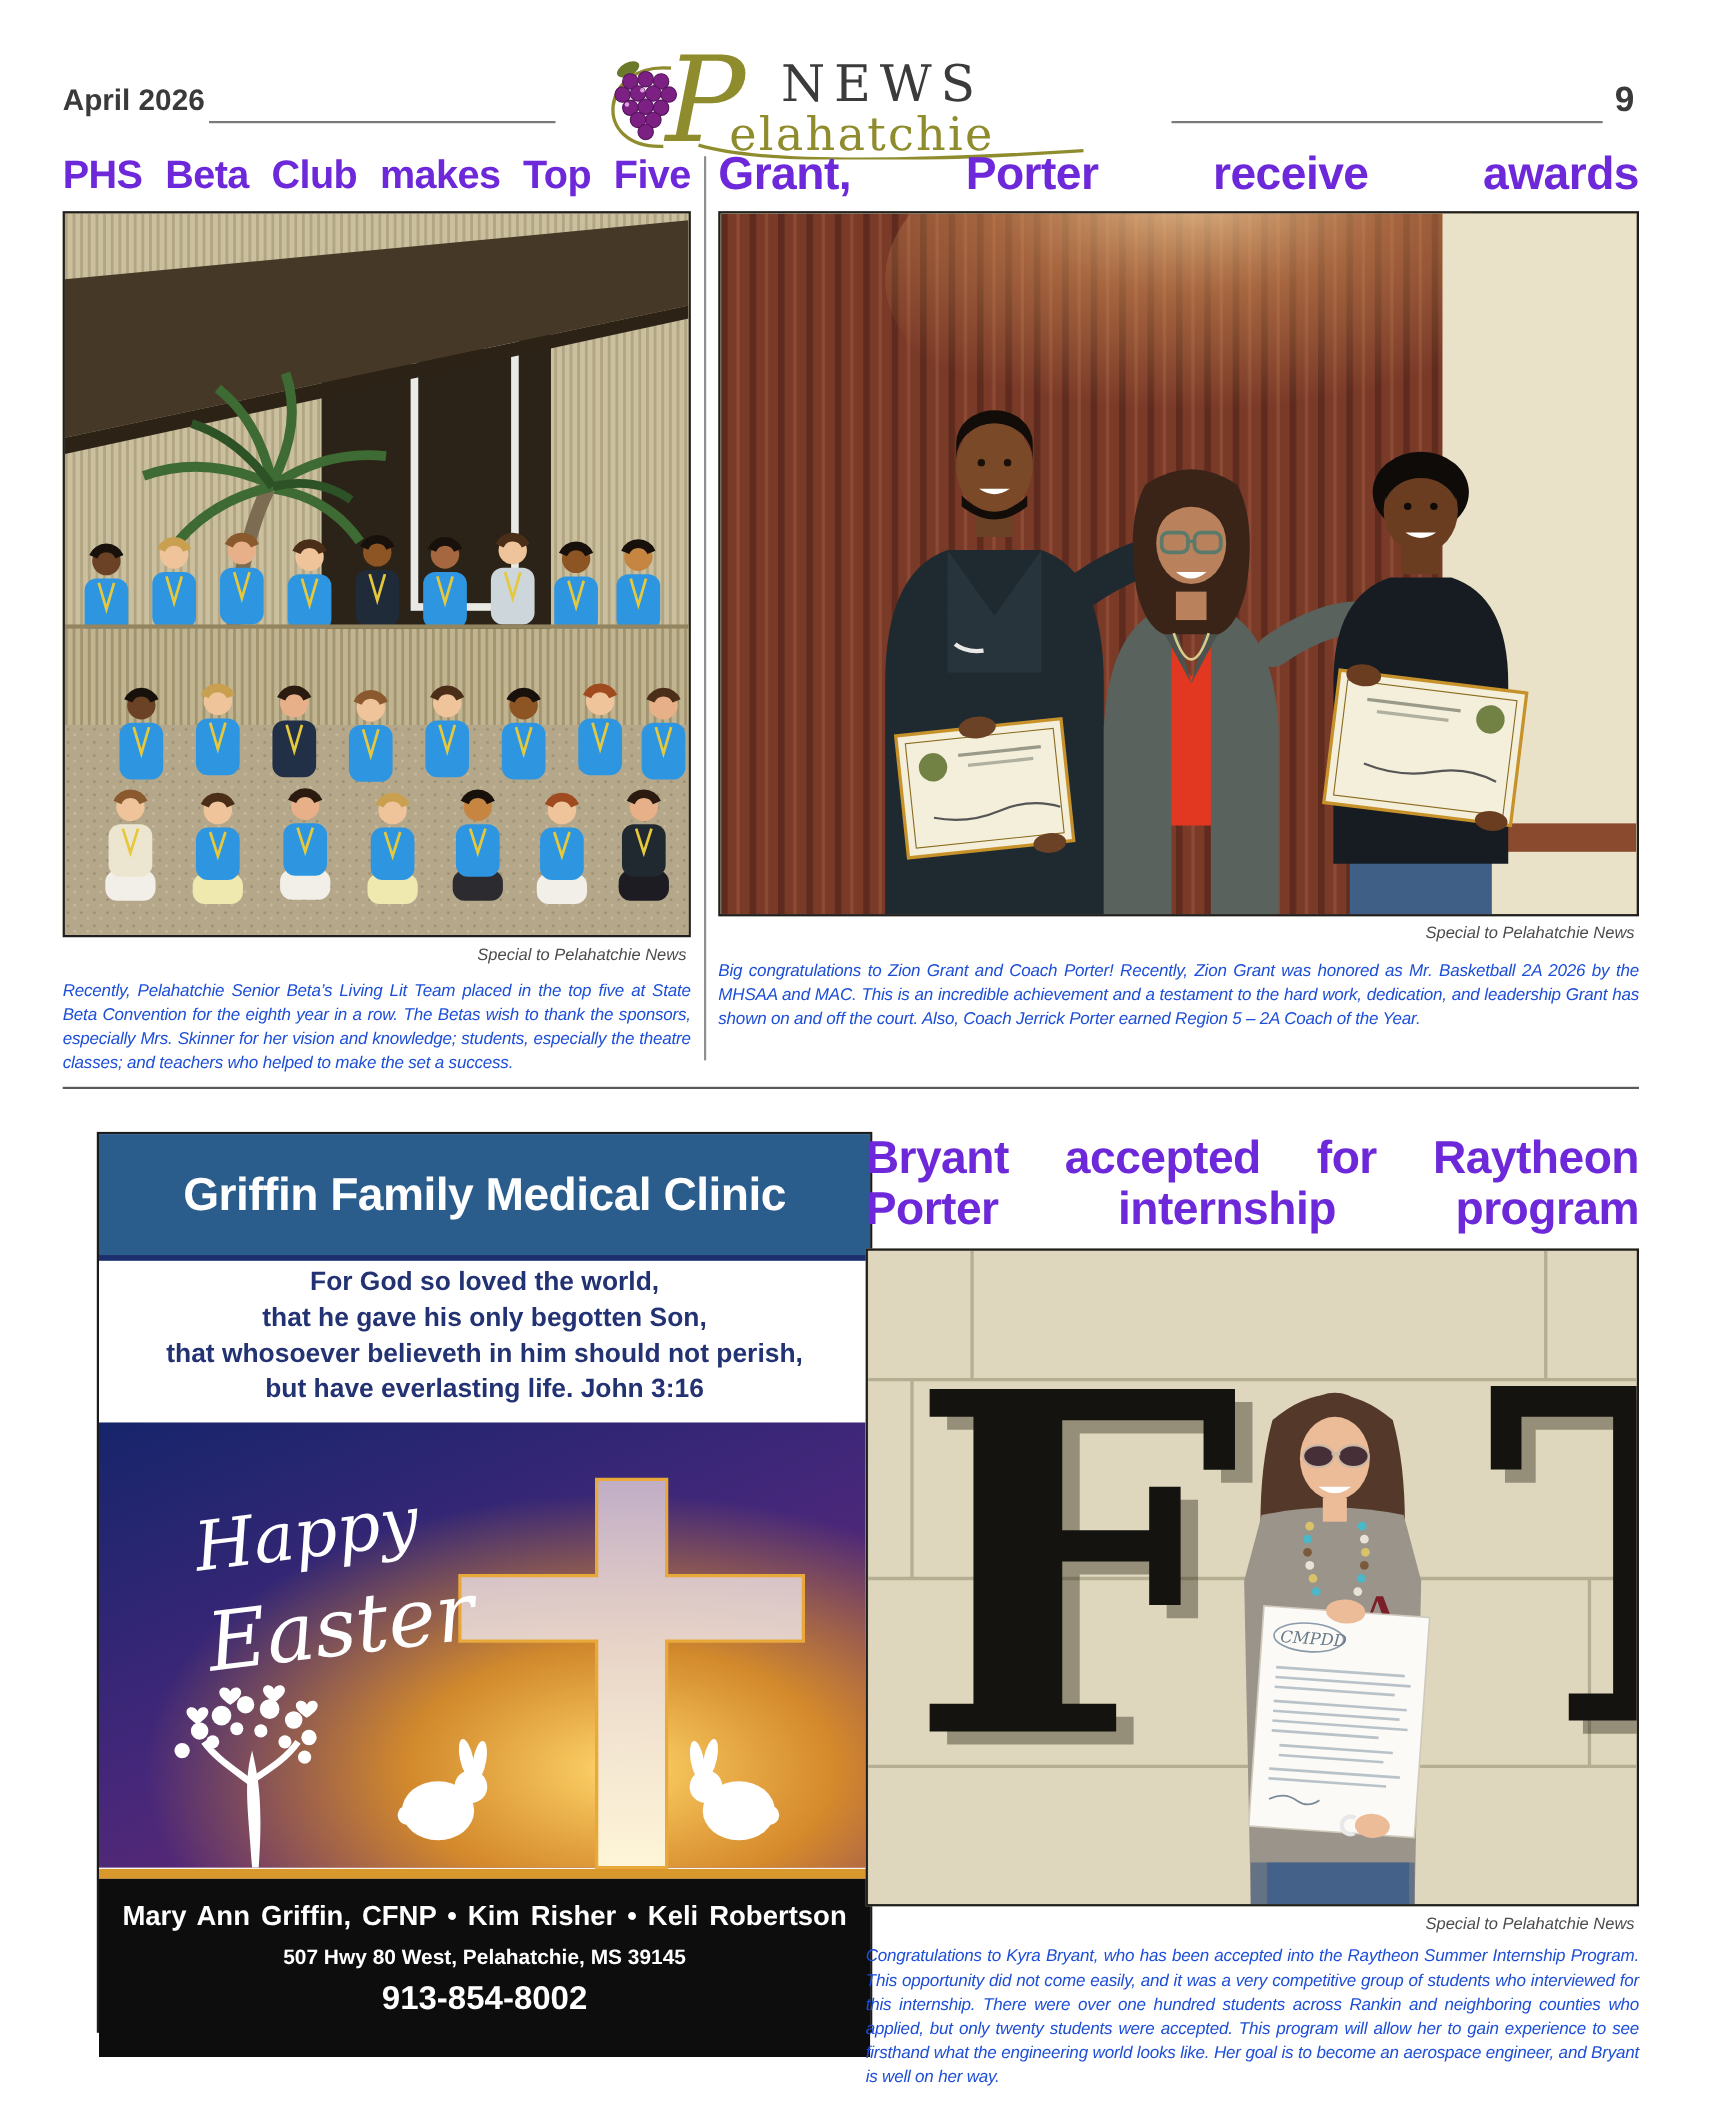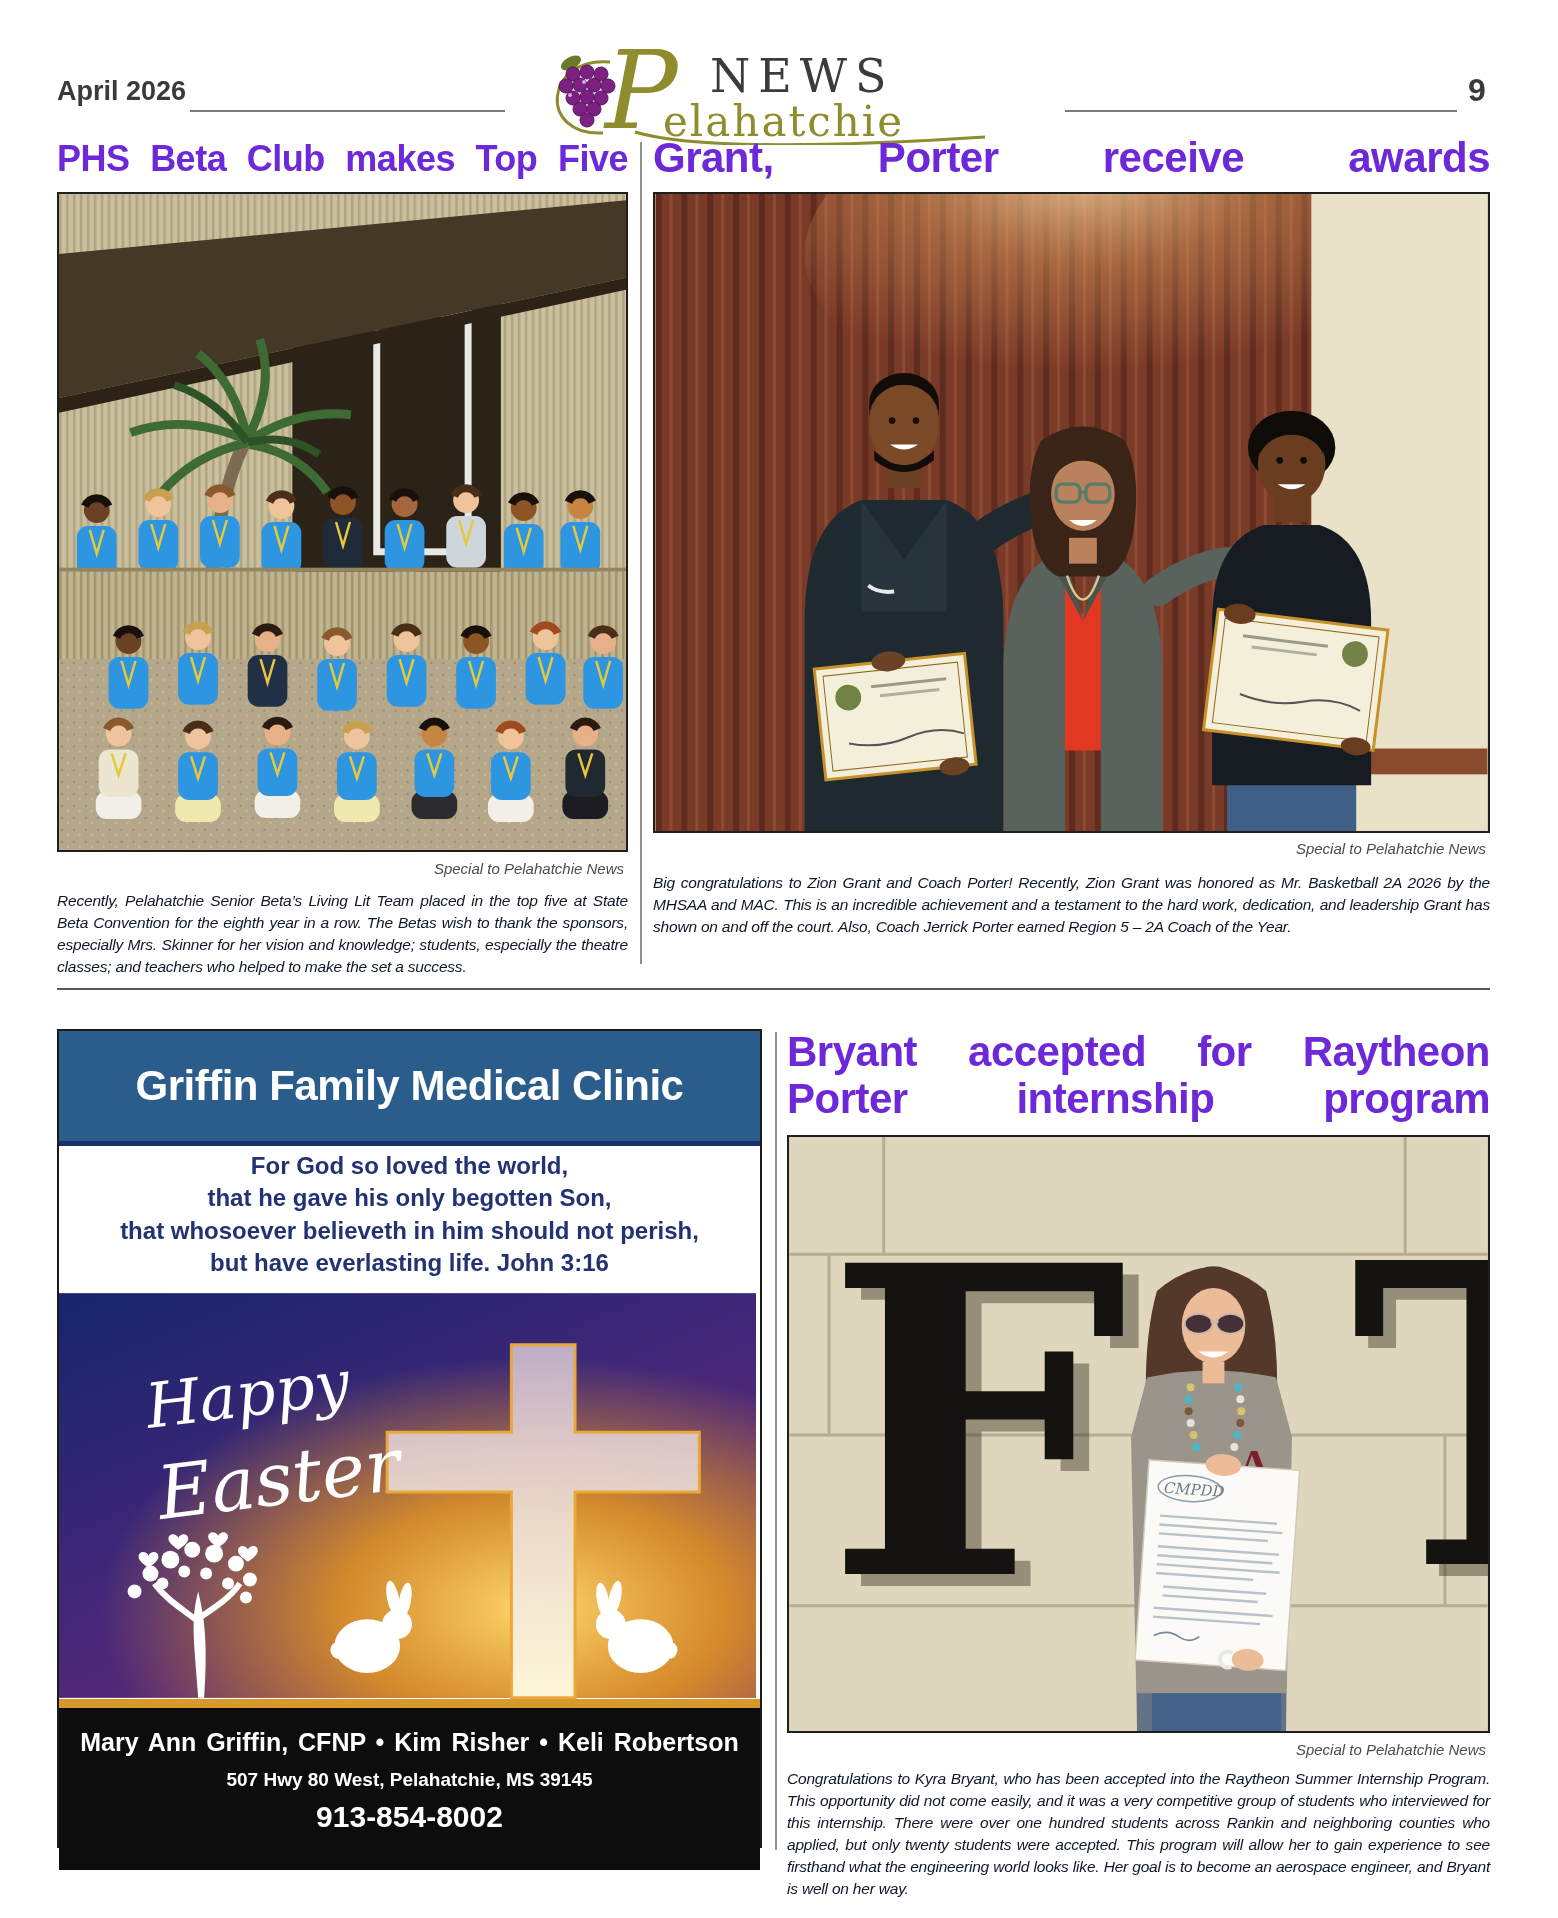--- a/index.html
+++ b/index.html
@@ -11,23 +11,23 @@
   .date{font-size:27px;font-weight:bold;color:#3a3a3a;}
   .pagenum{font-size:32px;font-weight:600;color:#3a3a3a;}
   .headline{font-weight:bold;color:#6d28d9;letter-spacing:-0.5px;
             text-align:justify;text-align-last:justify;line-height:1.05;}
   .h-left{font-size:36px;}
   .h-right{font-size:42px;}
   .h-bryant{font-size:42px;line-height:1.12;}
   .photo{border:2px solid #1e1e1e;overflow:hidden;background:#cbbfa0;}
   .photo svg{display:block;}
   .credit{font-size:15px;font-style:italic;color:#4c4c4c;text-align:right;}
-  .body-text{font-size:15.5px;font-style:italic;color:#0f172a;text-align:justify;
+  .body-text{font-size:15.5px;font-style:italic;color:#1d4ed8;text-align:justify;
              line-height:1.42;letter-spacing:-0.2px;}
-  .ad{border:2px solid #1b1b1b;background:#ffffff;}
+  .ad{border:2px solid #1b1b1b;background:#ffffff;margin-left:31px;}
   .ad-header{height:110px;background:#2b5d8c;border-bottom:5px solid #1d2e6e;
              display:flex;align-items:center;justify-content:center;
              color:#ffffff;font-size:42px;font-weight:bold;letter-spacing:-0.5px;}
   .ad-verse{height:142px;padding-top:4px;text-align:center;color:#223272;
             font-weight:bold;font-size:24px;line-height:1.35;}
   .ad-goldbar{height:9px;background:#d8982c;}
   .ad-footer{background:#0d0d0d;color:#ffffff;text-align:center;height:142px;padding-top:20px;}
   .ad-providers{font-size:25px;font-weight:bold;word-spacing:3px;}
   .ad-address{font-size:19px;font-weight:bold;margin-top:12px;}
   .ad-phone{font-size:30px;font-weight:bold;margin-top:9px;}

